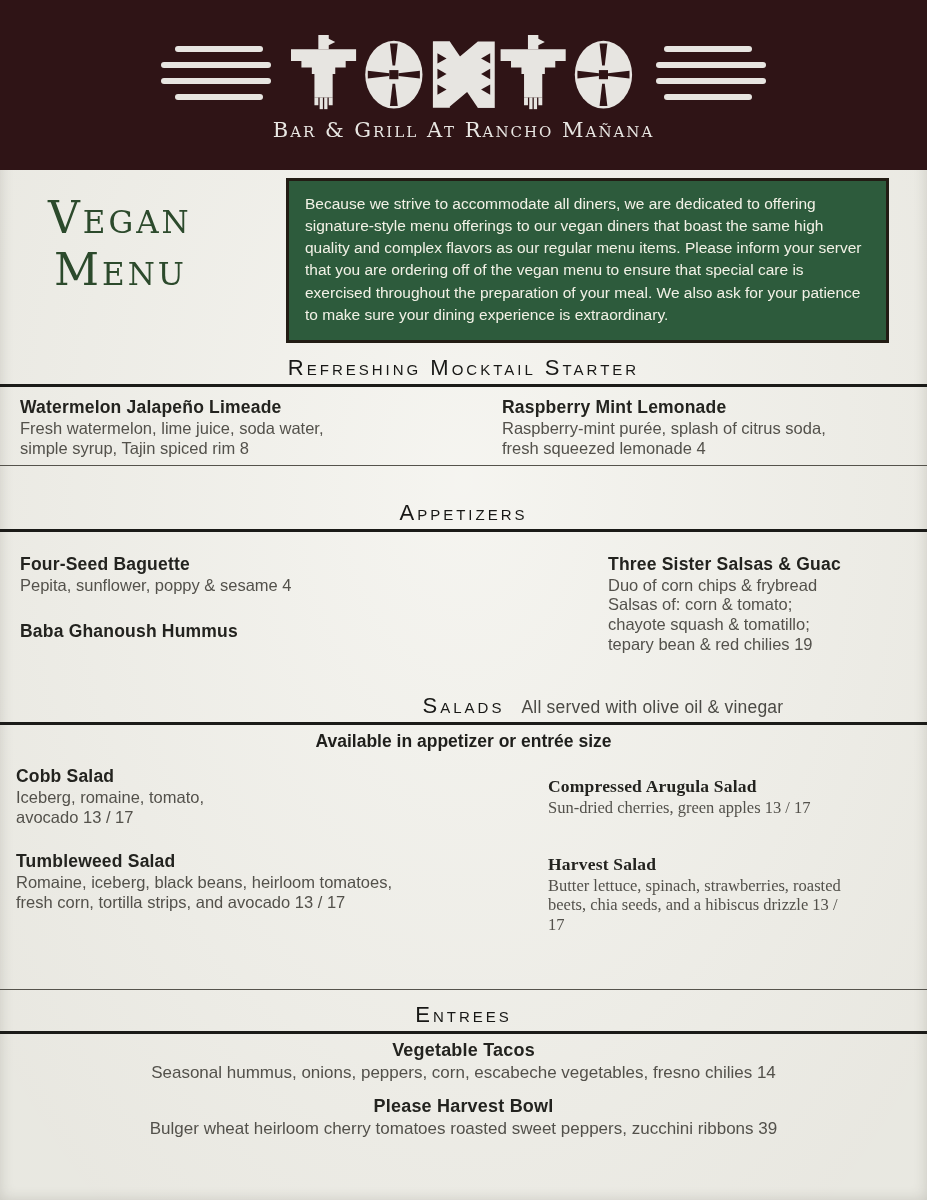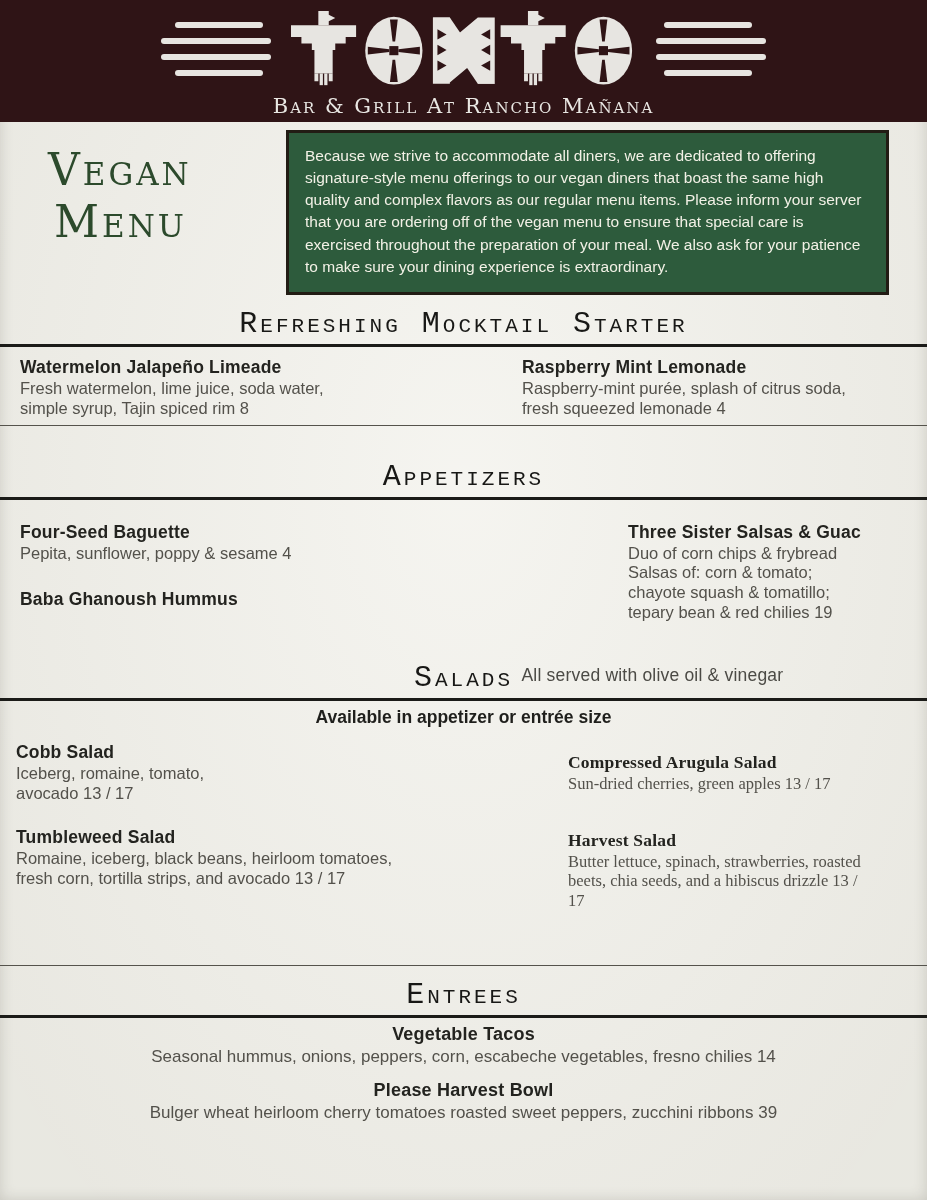--- a/index.html
+++ b/index.html
@@ -12,21 +12,21 @@
     background-image:
       radial-gradient(ellipse at 50% 40%, rgba(255,255,255,0.35), rgba(0,0,0,0.03) 90%);
     box-shadow: inset 0 0 14px rgba(60,55,45,0.18);
     font-family:"Liberation Sans", sans-serif;
     overflow:hidden;
   }
   .sr-only { position:absolute; width:1px; height:1px; overflow:hidden; clip:rect(0 0 0 0); }
 
   
   .brand {
-    height:122px; background:#2f1416;
+    height:170px; background:#2f1416;
     display:flex; flex-direction:column; align-items:center; justify-content:center;
     padding-top:6px;
   }
   .logo-row { display:flex; align-items:center; gap:20px; }
   .speed-lines { display:block; }
   .logo-svg { display:block; }
   .brand-subtitle {
     margin-top:4px;
     font-family:"DejaVu Serif", serif;
     font-variant:small-caps;
@@ -50,35 +50,35 @@
     border:3px solid #221c14;
     color:#f2f1e6;
     padding:12px 14px 14px 16px;
     font-size:15.5px; line-height:1.43;
     min-height:148px;
   }
 
   
   .sec-head { position:relative; text-align:center; margin-top:12px; }
   .sec-title {
-    font-family:Liberation Mono, monospace;
+    font-family:Liberation Sans, sans-serif;
     font-variant:small-caps;
-    font-size:30px; letter-spacing:3px; color:#17171 5;
+    font-size:22px; letter-spacing:3px; color:#17171 5;
     color:#181816;
   }
   .sec-note {
     position:absolute; left:calc(50% + 58px); top:4px;
     white-space:nowrap;
     font-size:17.5px; color:#4b4a45; letter-spacing:0.2px;
   }
   .rule-thick { border:0; border-top:3px solid #1b1b18; margin-top:3px; }
   .rule-thin  { border:0; border-top:1px solid #55534c; }
 
   
-  .cols { display:grid;gap:20px; }
+  .cols { display:grid; }
   .cols-mock  { grid-template-columns:482px 1fr; padding:10px 0 0 20px; }
   .cols-apps  { grid-template-columns:588px 1fr; padding:22px 16px 0 20px; }
   .cols-salads{ grid-template-columns:532px 1fr; padding:14px 0 0 16px; }
   .col-pad-top { padding-top:10px;font-family:Liberation Serif, serif; }
   .item { margin-bottom:26px; }
   .cols-mock .item { margin-bottom:0; }
   .item-name {
     font-size:17.5px; font-weight:bold; color:#23231f; letter-spacing:0.2px;
   }
   .item-desc {

